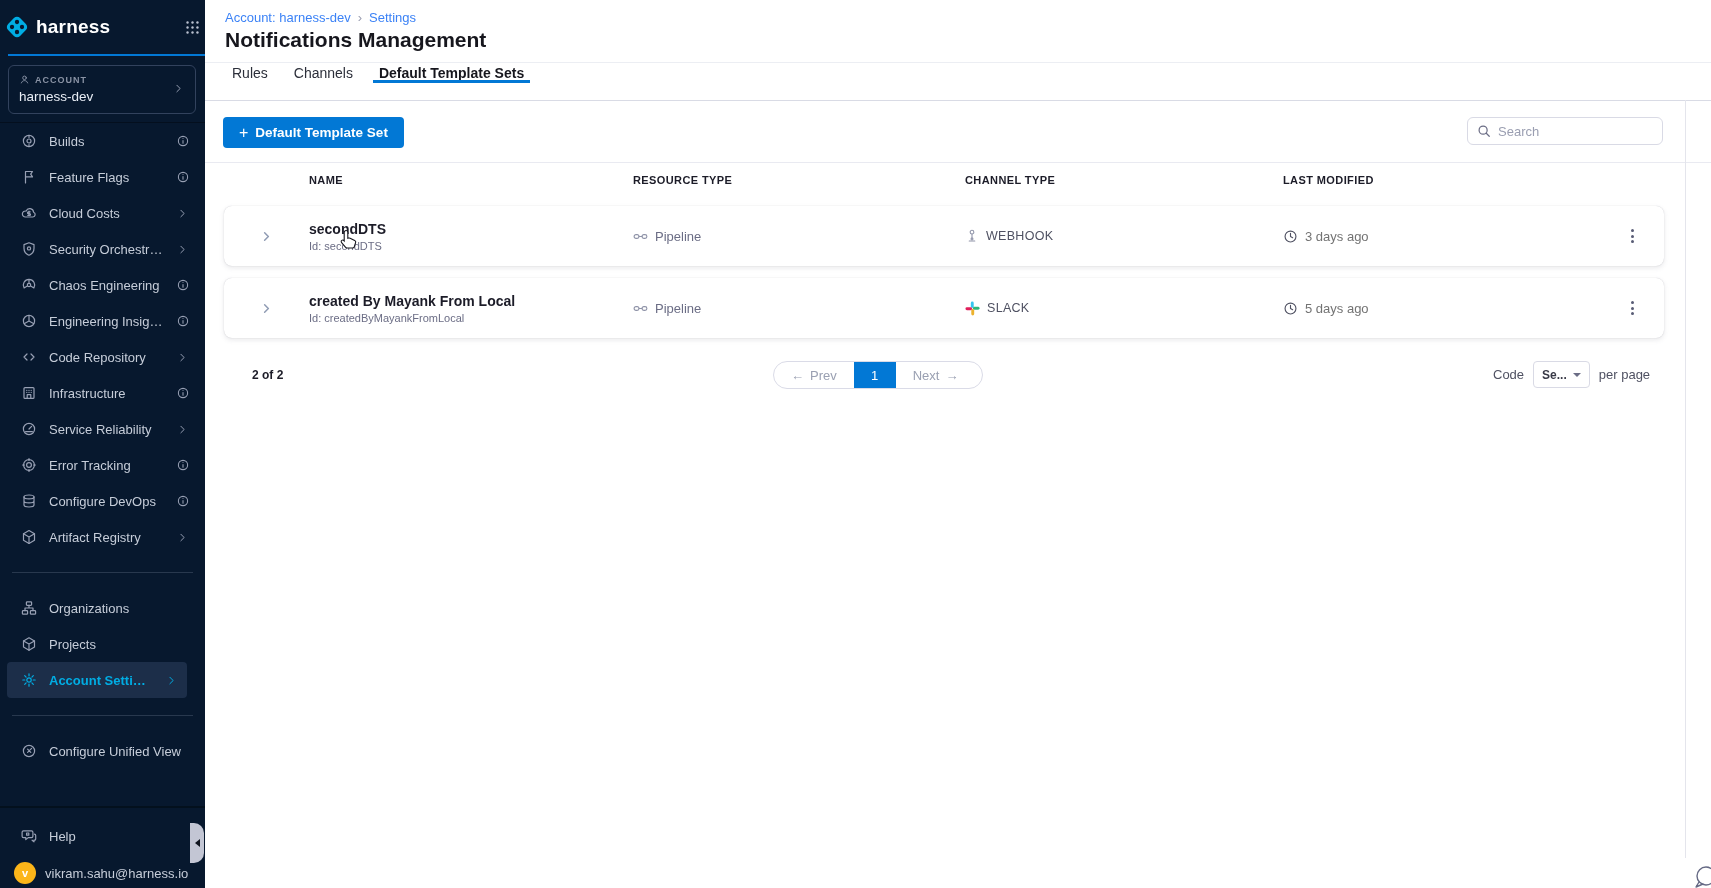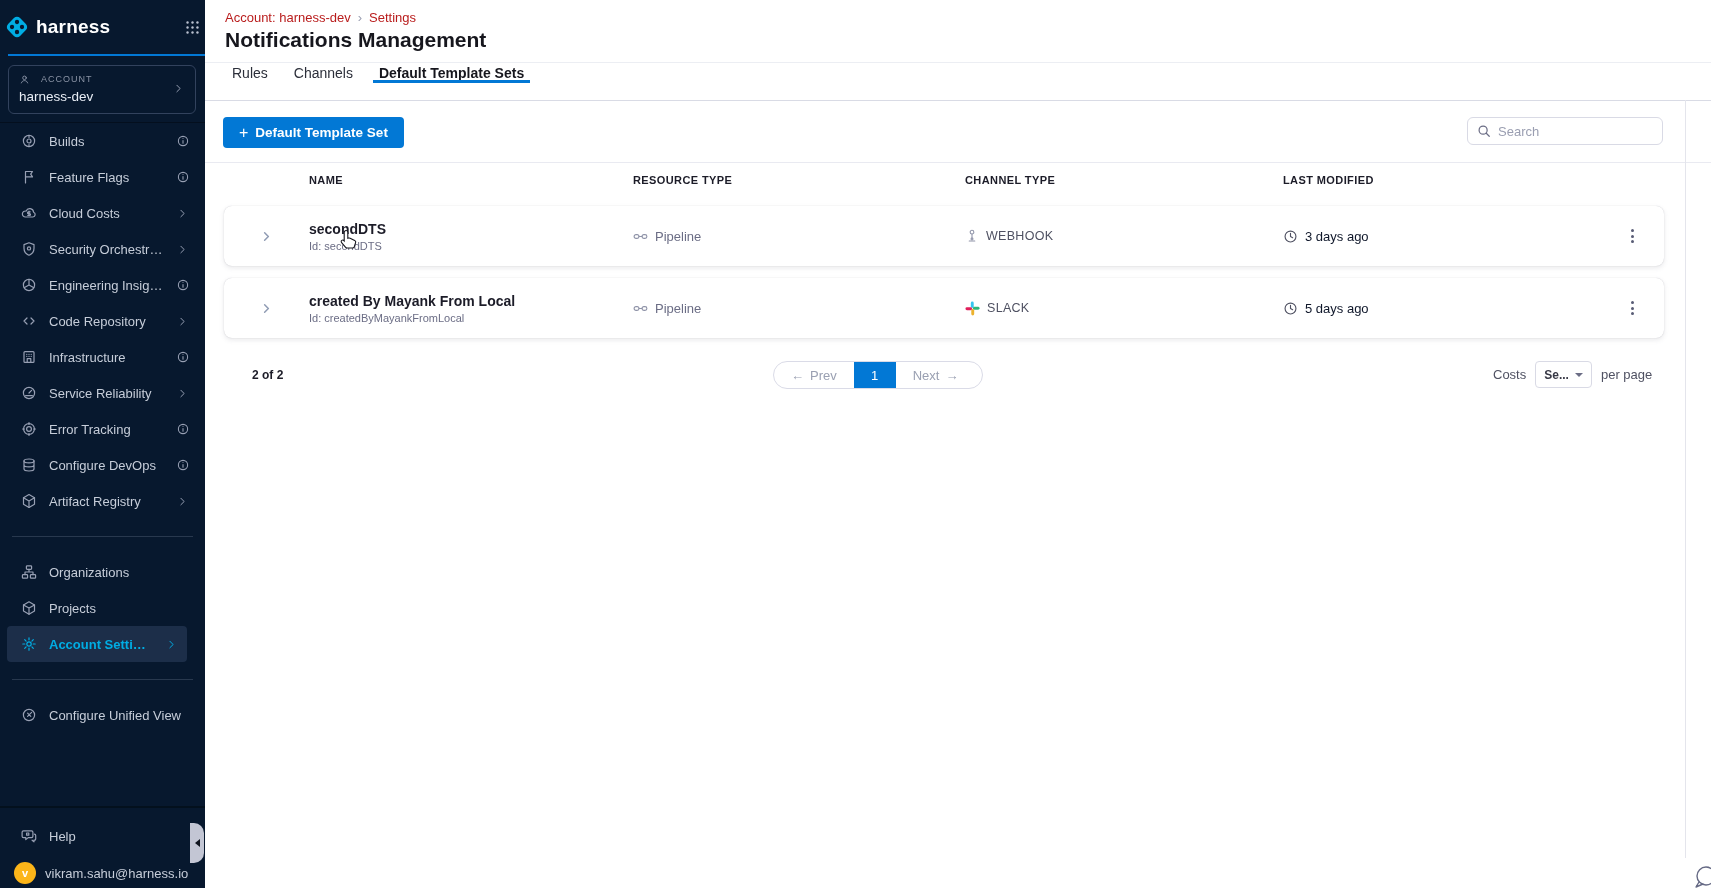--- a/index.html
+++ b/index.html
@@ -7,21 +7,21 @@
   body{font-family:"Liberation Sans","DejaVu Sans",sans-serif;background:#fff;overflow:hidden}
   #root{position:relative;width:1711px;height:888px;overflow:hidden;background:#fff}
 
   
   .sidebar{position:absolute;left:0;top:0;width:205px;height:888px;background:#07182e;color:#c6cdd9;overflow:hidden}
   .logo-row{display:flex;align-items:center;height:54px;padding:0 4px}
   .logo-text{color:#fff;font-size:19px;font-weight:700;margin-left:6px;letter-spacing:.2px}
   .grid-ic{margin-left:auto}
   .top-blue-line{height:2px;background:#0278d5;margin-left:8px}
   .account-card{position:relative;margin:9px 9px 0 8px;height:49px;border:1px solid #32425d;border-radius:6px;padding:8px 10px}
-  .account-label{display:flex;align-items:flex-start;gap:11px;font-size:9px;font-weight:400;letter-spacing:1px;color:#8a93a5}
+  .account-label{display:flex;align-items:flex-end;gap:5px;font-size:9px;font-weight:700;letter-spacing:1px;color:#8a93a5}
   .account-name{font-size:13.5px;color:#e8edf5;font-weight:500;margin-top:4px}
   .account-chev{position:absolute;right:10px;top:50%;transform:translateY(-50%)}
   .menu{margin-top:8px;border-top:1px solid rgba(0,0,0,.35)}
   .s-item{display:flex;align-items:center;height:36px;padding:0 15px 0 20px;gap:12px;cursor:pointer}
   .s-item .s-lbl{flex:1;font-size:13px;color:#c6cdd9;white-space:nowrap;overflow:hidden;text-overflow:ellipsis}
   .s-ic{width:17px;height:17px;display:flex;align-items:center;justify-content:center;flex:none}
   .s-tr{width:15px;height:15px;display:flex;align-items:center;justify-content:center;flex:none}
   .s-ic svg,.s-tr svg,.account-label svg,.account-chev svg{stroke:#98a0b4;fill:none;stroke-width:1.2;stroke-linecap:round;stroke-linejoin:round}
   .s-item.active{background:#1c2e49;border-radius:4px;margin:0 18px 0 7px;padding:0 8px 0 13px}
   .s-item.active .s-lbl{color:#00ade4;font-weight:700}
@@ -30,21 +30,21 @@
   .sb-footer{position:absolute;left:0;right:0;bottom:0;height:82px;border-top:2px solid #03101d;padding-top:14px}
   .user-row{display:flex;align-items:center;gap:9px;padding:0 14px;margin-top:12px}
   .avatar{width:22px;height:22px;border-radius:50%;background:#fcb519;color:#fff;font-size:11px;font-weight:700;display:flex;align-items:center;justify-content:center;flex:none}
   .user-email{font-size:13px;color:#c6cdd9}
   .collapse-handle{position:absolute;left:190px;top:823px;width:14px;height:40px;background:#c3c6d4;border-radius:0 10px 10px 0;display:flex;align-items:center;justify-content:center;z-index:5;cursor:pointer}
   .collapse-handle b{width:0;height:0;border-top:4px solid transparent;border-bottom:4px solid transparent;border-right:5px solid #10151f}
 
   
   .main{position:absolute;left:205px;top:0;width:1506px;height:888px;background:#fff}
   .breadcrumb{position:absolute;left:20px;top:10px;display:flex;align-items:center;gap:7px;font-size:13px}
-  .crumb{color:#b91c1c;cursor:pointer}
+  .crumb{color:#3b82f6;cursor:pointer}
   .crumb-sep{color:#9a9eb1;font-size:13px}
   .page-title{position:absolute;left:20px;top:28px;font-size:21px;font-weight:700;color:#16161d}
   .tabbar{position:absolute;left:0;top:62px;width:100%;height:39px;border-top:1px solid #eceef3;border-bottom:1px solid #d9dbe5;display:flex;align-items:center;gap:26px;padding:0 0 18px 27px}
   .tab{position:relative;height:100%;display:flex;align-items:center;font-size:14px;color:#2c2f3a;cursor:pointer}
   .tab.active{font-weight:700;color:#16161d}
   .tab.active::after{content:"";position:absolute;left:-6px;right:-6px;bottom:-1px;height:3px;background:#0278d5}
   .toolbar{position:absolute;left:0;top:102px;width:100%;height:60px}
   .btn-primary{position:absolute;left:18px;top:15px;height:31px;background:#0278d5;color:#fff;border:none;border-radius:4px;font-size:13.5px;font-weight:600;padding:0 16px;display:flex;align-items:center;gap:7px;cursor:pointer;font-family:inherit}
   .btn-plus{font-size:16px;font-weight:400;line-height:1}
   .search-box{position:absolute;left:1262px;top:15px;width:196px;height:28px;border:1px solid #d9dae5;border-radius:6px;background:#fff;display:flex;align-items:center;padding:0 9px;gap:7px}
@@ -59,21 +59,21 @@
   .row{position:absolute;left:19px;width:1440px;height:60px;background:#fff;border-radius:8px;box-shadow:0 0 1px rgba(40,41,61,.25),0 2px 5px rgba(96,97,112,.14);cursor:pointer}
   .row-1{top:206px}.row-2{top:278px}
   .chev-cell{display:flex;justify-content:center}
   .chev-cell svg{stroke:#8f9bb3;fill:none;stroke-width:1.6;stroke-linecap:round;stroke-linejoin:round}
   .cell-name .nm{font-size:14px;font-weight:700;color:#1c1c28}
   .cell-name .id{font-size:11px;color:#6b6d85;margin-top:3px}
   .cell-icon-text{display:flex;align-items:center;gap:7px}
   .cell-icon-text svg{flex:none}
   .res-txt{font-size:13px;color:#6b6d85}
   .chan-txt{font-size:12.5px;color:#4f5162;letter-spacing:.3px}
-  .mod-txt{font-size:13px;color:#0f172a}
+  .mod-txt{font-size:13px;color:#737373}
   .gray-ic{stroke:#8f93a8;fill:none;stroke-width:1.2;stroke-linecap:round;stroke-linejoin:round}
   .clock-ic{stroke:#4f5162;fill:none;stroke-width:1.2;stroke-linecap:round;stroke-linejoin:round}
   .kebab{display:flex;flex-direction:column;align-items:center;gap:2.5px;justify-self:center;padding:6px;cursor:pointer}
   .kebab b{width:3px;height:3px;border-radius:50%;background:#585c75}
 
   .pg-count{position:absolute;left:47px;top:368px;font-size:12px;font-weight:700;color:#1c1c28}
   .pg-pill{position:absolute;left:568px;top:361px;width:210px;height:28px;background:#fff;border:1px solid #dadbe7;border-radius:14px;display:flex;align-items:center;overflow:hidden}
   .pg-btn{display:flex;align-items:center;gap:6px;font-size:13px;color:#9aa0b2;padding:0 17px;height:100%;cursor:pointer}
   .pg-page{width:42px;height:100%;background:#0278d5;color:#fff;font-size:13px;display:flex;align-items:center;justify-content:center;cursor:pointer}
   .pg-right{position:absolute;left:1288px;top:361px;display:flex;align-items:center;gap:9px;font-size:13px;color:#4f5162}
@@ -190,20 +190,35 @@
         <span class="s-lbl">Security Orchestrat...</span>
         <span class="s-tr">
             <svg width="13" height="13" viewBox="0 0 16 16">
               <path d="M6 4l4 4-4 4"></path>
             </svg>
           </span>
       </div>
       <div class="s-item">
         <span class="s-ic">
             <svg width="16" height="16" viewBox="0 0 16 16">
+              <circle cx="8" cy="8" r="1.7"></circle>
+              <path d="M8 2.3v3.2M3.1 10.9l2.8-1.6M12.9 10.9l-2.8-1.6M8 2.3a5.7 5.7 0 0 1 4.9 8.6M3.1 10.9A5.7 5.7 0 0 1 8 2.3"></path>
+            </svg>
+          </span>
+        <span class="s-lbl">Chaos Engineering</span>
+        <span class="s-tr">
+            <svg width="14" height="14" viewBox="0 0 16 16">
+              <circle cx="8" cy="8" r="5.3"></circle>
+              <path d="M8 7.4v3.2M8 5.2v.01"></path>
+            </svg>
+          </span>
+      </div>
+      <div class="s-item">
+        <span class="s-ic">
+            <svg width="16" height="16" viewBox="0 0 16 16">
               <circle cx="8" cy="8" r="5.6"></circle>
               <path d="M8 8V2.4M8 8l4.9 2.7M8 8l-4.9 2.7"></path>
             </svg>
           </span>
         <span class="s-lbl">Engineering Insights</span>
         <span class="s-tr">
             <svg width="14" height="14" viewBox="0 0 16 16">
               <circle cx="8" cy="8" r="5.3"></circle>
               <path d="M8 7.4v3.2M8 5.2v.01"></path>
             </svg>
@@ -504,21 +519,21 @@
         <span>←</span>
         <span>Prev</span>
       </span>
       <span class="pg-page">1</span>
       <span class="pg-btn">
         <span>Next</span>
         <span>→</span>
       </span>
     </div>
     <div class="pg-right">
-      <span>Costs</span>
+      <span>Code</span>
       <span class="pg-select">
         <span>Se...</span>
         <span class="caret-down"></span>
       </span>
       <span>per page</span>
     </div>
 
     <div class="right-vline"></div>
     <span class="corner-bubble">
       <svg width="34" height="34" viewBox="0 0 34 34">

